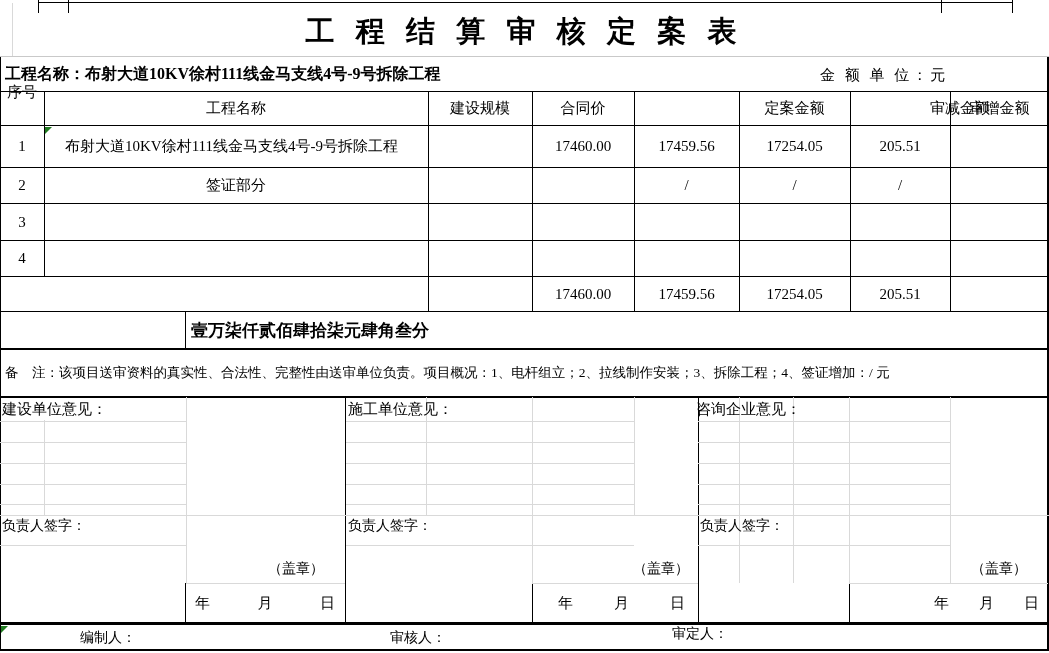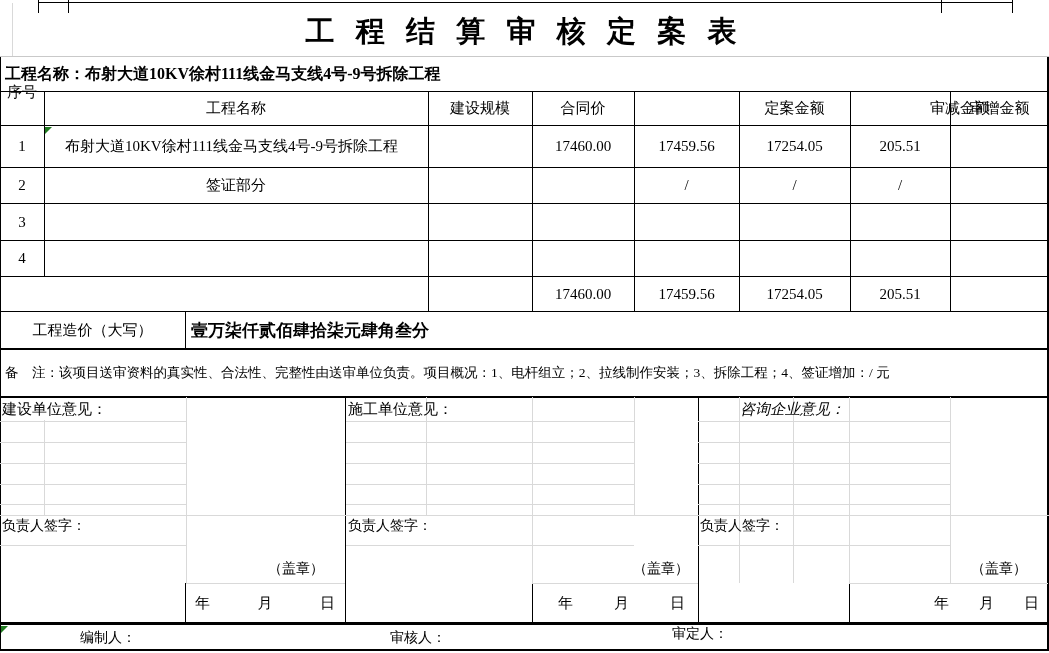--- a/index.html
+++ b/index.html
@@ -32,20 +32,21 @@
     <div class="vl" style="left:68px;top:0;height:13px;"></div>
     <div class="vl" style="left:941px;top:0;height:13px;"></div>
     <div class="vl" style="left:1012px;top:0;height:13px;"></div>
     <div class="vg" style="left:12px;top:3px;height:53px;"></div>
     <div class="hg" style="left:0;top:56px;width:1049px;background:#c9c9c9;"></div>
   </div>
 
   <div class="f jc title" style="left:0;top:10px;width:1049px;height:44px;">工 程 结 算 审 核 定 案 表</div>
 
   <div class="f t15 bold" style="left:5px;top:60px;height:28px;font-size:16px;">工程名称：布射大道10KV徐村111线金马支线4号-9号拆除工程</div>
+  <div class="f t15" style="left:820px;top:62px;height:26px;letter-spacing:3px;">金 额 单 位：元</div>
 
   <div>
 
     <div class="vl" style="left:0;top:57px;height:594px;"></div>
     <div class="vl" style="left:1047px;top:57px;height:594px;width:1.5px;"></div>
     <div class="hl" style="left:0;top:649px;width:1049px;height:2px;"></div>
 
     <div class="hl" style="left:0;top:91px;width:1049px;"></div>
     <div class="hl" style="left:0;top:125px;width:1049px;"></div>
     <div class="hl" style="left:0;top:167px;width:1049px;"></div>
@@ -132,28 +133,27 @@
   <div class="f jc t15" style="left:850px;top:168px;width:100px;height:35px;">/</div>
 
   <div class="f jc t15" style="left:0;top:204px;width:44px;height:36px;">3</div>
   <div class="f jc t15" style="left:0;top:241px;width:44px;height:35px;">4</div>
 
   <div class="f jc t15" style="left:532px;top:277px;width:102px;height:34px;">17460.00</div>
   <div class="f jc t15" style="left:634px;top:277px;width:105px;height:34px;">17459.56</div>
   <div class="f jc t15" style="left:739px;top:277px;width:111px;height:34px;">17254.05</div>
   <div class="f jc t15" style="left:850px;top:277px;width:100px;height:34px;">205.51</div>
 
-  <div class="f jc t15" style="left:0;top:312px;width:185px;height:36px;">工程造价（大写）</div>
   <div class="f bold" style="left:185px;top:312px;width:560px;height:36px;padding-left:6px;box-sizing:border-box;font-size:17px;">壹万柒仟贰佰肆拾柒元肆角叁分</div>
 
   <div class="f t13" style="left:5px;top:350px;width:1040px;height:46px;">备　注：该项目送审资料的真实性、合法性、完整性由送审单位负责。项目概况：1、电杆组立；2、拉线制作安装；3、拆除工程；4、签证增加：/ 元</div>
 
   <div class="f t15" style="left:2px;top:399px;height:20px;">建设单位意见：</div>
   <div class="f t15" style="left:348px;top:399px;height:20px;">施工单位意见：</div>
-  <div class="f t15" style="left:740px;top:399px;height:20px;font-style:italic;">咨询企业意见：</div>
+  <div class="f t15" style="left:696px;top:399px;height:20px;">咨询企业意见：</div>
 
   <div class="f t14" style="left:2px;top:517px;height:18px;">负责人签字：</div>
   <div class="f t14" style="left:348px;top:517px;height:18px;">负责人签字：</div>
   <div class="f t14" style="left:700px;top:517px;height:18px;">负责人签字：</div>
 
   <div class="f je t14" style="left:186px;top:558px;width:149px;height:22px;padding-right:11px;box-sizing:border-box;">（盖章）</div>
   <div class="f je t14" style="left:532px;top:558px;width:166px;height:22px;padding-right:9px;box-sizing:border-box;">（盖章）</div>
   <div class="f je t14" style="left:850px;top:558px;width:188px;height:22px;padding-right:11px;box-sizing:border-box;">（盖章）</div>
 
   <div class="f t15" style="left:185px;top:584px;width:160px;height:38px;justify-content:space-between;padding:0 10px;box-sizing:border-box;">

